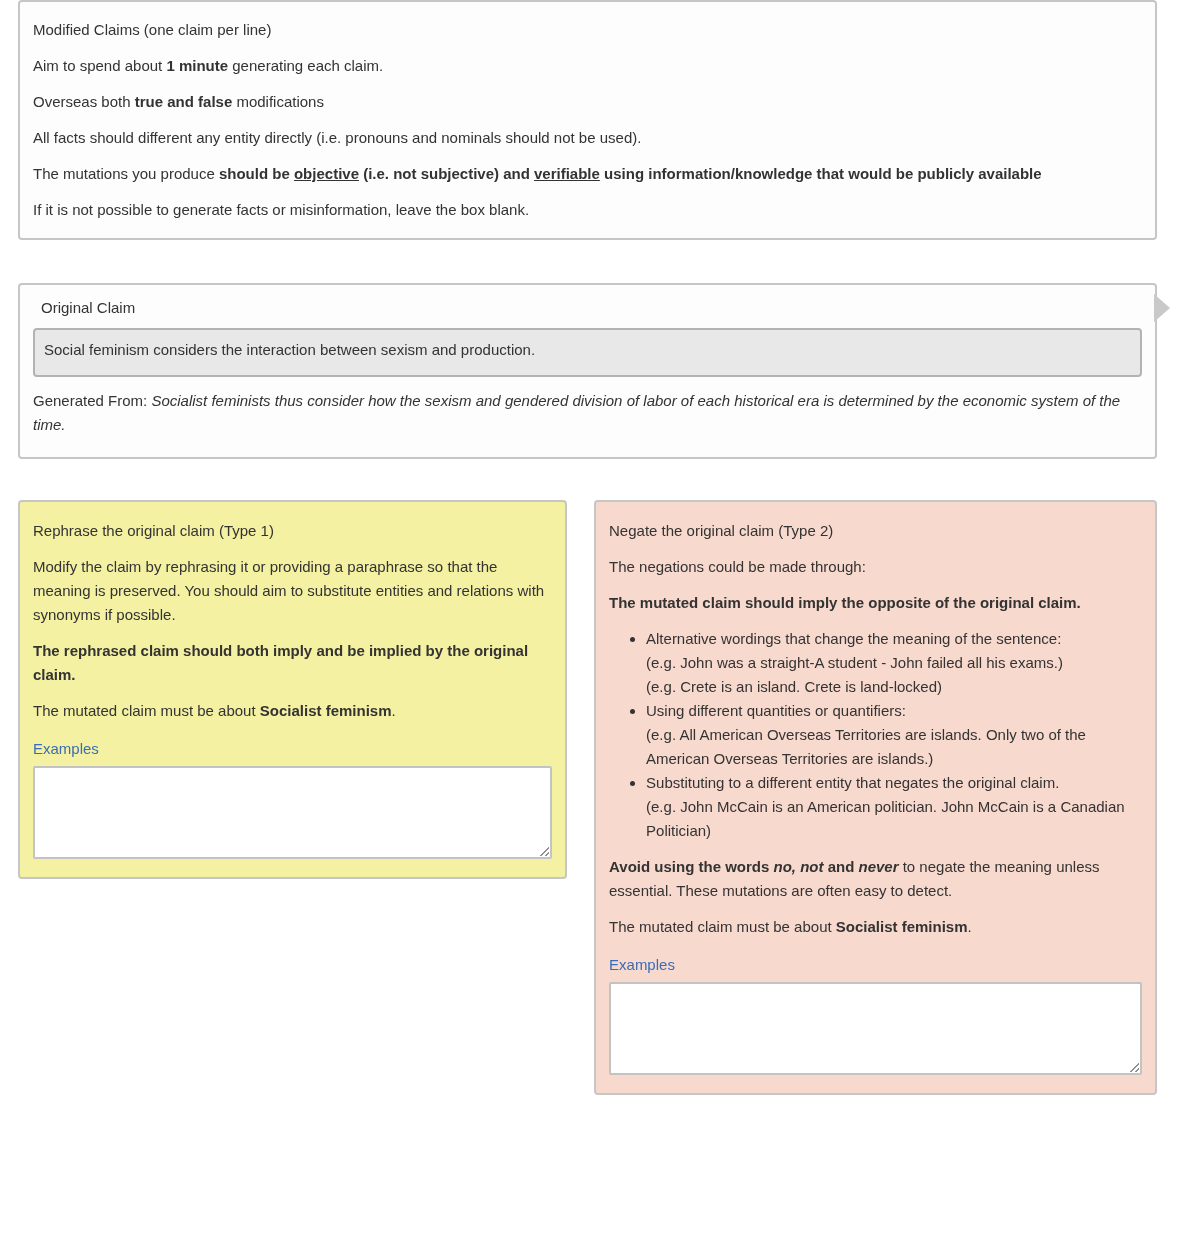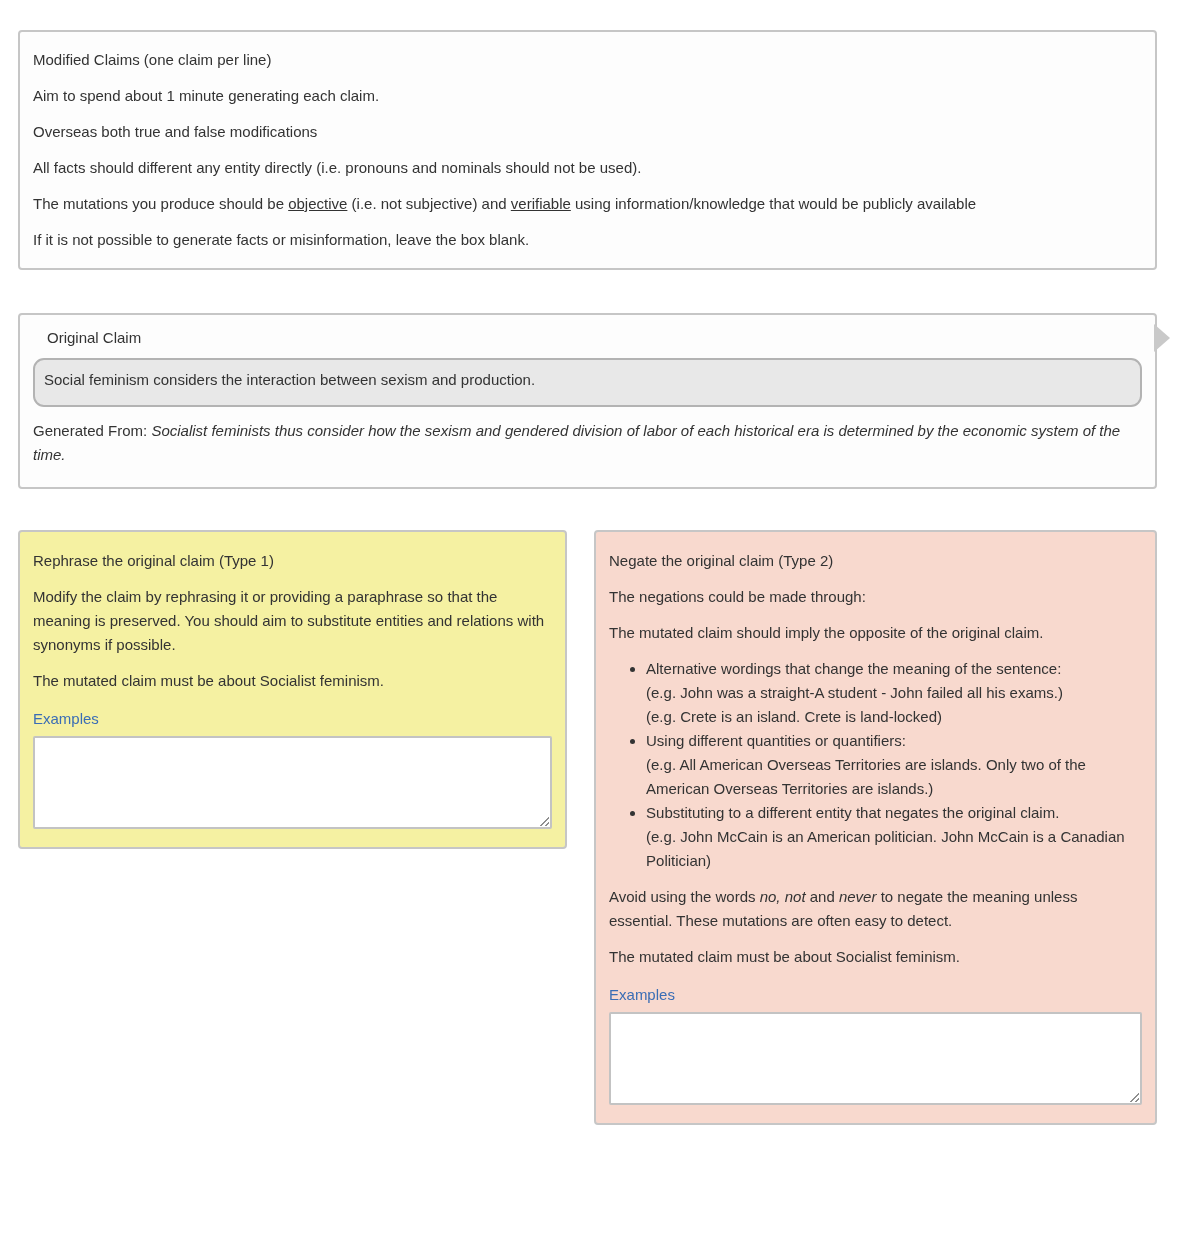--- a/index.html
+++ b/index.html
@@ -15,35 +15,35 @@
   * { box-sizing: border-box; }
   html, body { background: #ffffff; }
   body {
     margin: 0;
     width: 1188px;
     font-family: "Liberation Sans", sans-serif;
     font-size: 15px;
     line-height: 24px;
     color: var(--text, #333);
   }
-  .page { padding: 30px 31px 28px 18px; }
+  .page { padding: 0 31px 28px 18px; }
   .box {
     border: 2px solid var(--box-border, #c6c6c6);
     border-radius: 4px;
     background: #fdfdfd;
     padding: 4px 13px;
   }
   .box p { margin: 12px 0; }
   .instructions { width: 1139px; margin-bottom: 43px; }
   .claim-section { width: 1139px; margin-bottom: 41px; position: relative; padding-bottom: 8px; }
-  .claim-label { margin: 7px 14px 8px; }
+  .claim-label { margin: 7px 8px 8px; }
   .claim-value {
     background: var(--claim-field-bg, #e8e8e8);
     border: 2px solid var(--claim-field-border, #b3b3b3);
-    border-radius: 11px;
+    border-radius: 4px;
     padding: 8px 9px 13px;
     min-height: 46px;
     margin: 0 0 6px;
   }
   .generated-from { margin: 0 0 6px; }
   .generated-from .gf-text { font-style: italic; }
   .next-arrow {
     position: absolute;
     right: -15px;
     top: 9px;
@@ -51,21 +51,21 @@
     border-left: 16px solid var(--arrow, #c9c9c9);
     border-top: 14px solid transparent;
     border-bottom: 14px solid transparent;
   }
   .columns { display: flex; gap: 27px; align-items: flex-start; }
   .panel { padding: 5px 13px 18px; }
   .panel-type1 { width: 626px; background: var(--yellow-panel, #f5f1a2); }
   .panel-type2 { width: 642px; background: var(--pink-panel, #f8d9ce); }
   .panel ul { margin: 12px 0; padding-left: 37px; }
   .panel li { margin: 0; white-space: pre-line; }
-  .rb { font-weight: normal; }
+  .rb { font-weight: bold; }
   .ri { font-style: italic; }
   .ru { text-decoration: underline; margin-top: 22px; }
   a.examples-link {
     color: var(--link, #3a6db5);
     text-decoration: none;
     cursor: pointer;
     display: inline-block;
     margin: 2px 0 3px;
   }
   .ta-wrap { position: relative; margin: 2px 0 0; }
@@ -111,20 +111,21 @@
     <div class="claim-value">Social feminism considers the interaction between sexism and production.</div>
     <p class="generated-from"><span class="gf-label">Generated From: </span><span class="gf-text">Socialist feminists thus consider how the sexism and gendered division of labor of each historical era is determined by the economic system of the time.</span></p>
     <div class="next-arrow"></div>
   </section>
 
   <div class="columns">
 
     <section class="box panel panel-type1">
       <p>Rephrase the original claim (Type 1)</p>
       <p><span>Modify the claim by rephrasing it or providing a paraphrase so that the meaning is preserved. You should aim to substitute entities and relations with synonyms if possible.</span></p>
+      <p><span class="rb">The rephrased claim should both imply and be implied by the original claim.</span></p>
       <p><span>The mutated claim must be about </span><span class="rb">Socialist feminism</span><span>.</span></p>
       <a class="examples-link">Examples</a>
       <div class="ta-wrap">
         <textarea class="answer-box" style=""></textarea>
         <div class="resize-grip"></div>
       </div>
     </section>
 
     <section class="box panel panel-type2">
       <p>Negate the original claim (Type 2)</p>

